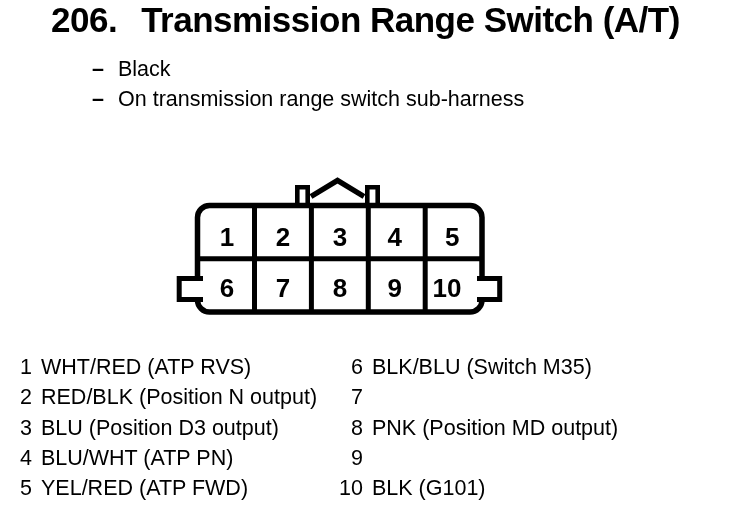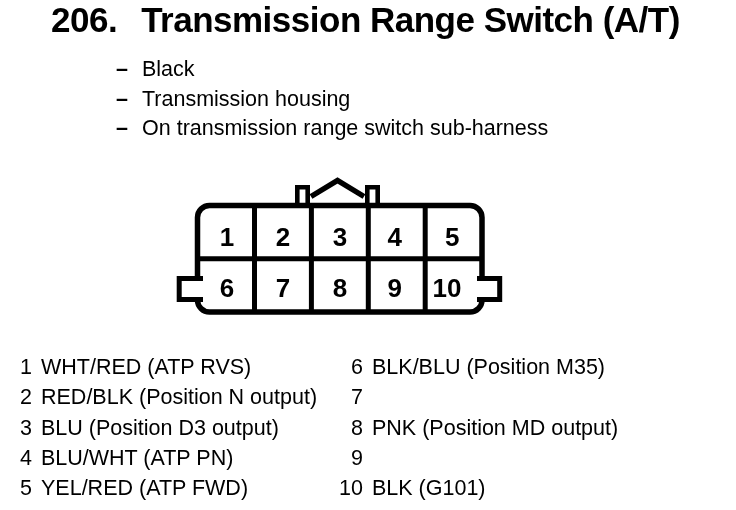--- a/index.html
+++ b/index.html
@@ -16,21 +16,21 @@
   .title-row {
     position:absolute; left:5px; top:0;
     font-size:35px; font-weight:bold; white-space:nowrap;
     letter-spacing:-0.5px;
     margin-left:46px;
   }
   .title-num { display:inline-block; margin-right:24px; }
   
   .notes {
     position:absolute; left:92px; top:55px;
-    font-size:21.5px; line-height:29.7px; white-space:nowrap;margin-left:24px;
+    font-size:21.5px; line-height:29.7px; white-space:nowrap;
   }
   .note-dash { display:inline-block; width:26px; font-weight:bold; }
   
   .connector-svg {
     position:absolute; left:0; top:0; width:736px; height:510px;
   }
   .connector-svg text {
     font-family:"Liberation Sans", sans-serif;
     font-weight:bold; font-size:26px;
   }
@@ -49,23 +49,20 @@
 
 <div class="page">
 
   <div class="title-row">
     <span class="title-num">206.</span><span class="title-text">Transmission Range Switch (A/T)</span>
   </div>
 
   <div class="notes">
     <div class="note">
       <span class="note-dash">–</span><span>Black</span>
-    </div>
-    <div class="note">
-      <span class="note-dash">–</span><span>Transmission housing</span>
     </div>
     <div class="note">
       <span class="note-dash">–</span><span>On transmission range switch sub-harness</span>
     </div>
   </div>
 
   <svg class="connector-svg" viewBox="0 0 736 510" aria-hidden="true">
 
     <polyline points="311,196.5 337.5,180.5 364,196.5" fill="none" stroke="#000" stroke-width="5.5"></polyline>
 
@@ -115,21 +112,21 @@
     </div>
     <div class="pin-row">
       <span class="pin-num">5</span>
       <span class="pin-label">YEL/RED (ATP FWD)</span>
     </div>
   </div>
 
   <div class="pin-col right">
     <div class="pin-row">
       <span class="pin-num">6</span>
-      <span class="pin-label">BLK/BLU (Position M35)</span>
+      <span class="pin-label">BLK/BLU (Switch M35)</span>
     </div>
     <div class="pin-row">
       <span class="pin-num">7</span>
     </div>
     <div class="pin-row">
       <span class="pin-num">8</span>
       <span class="pin-label">PNK (Position MD output)</span>
     </div>
     <div class="pin-row">
       <span class="pin-num">9</span>

